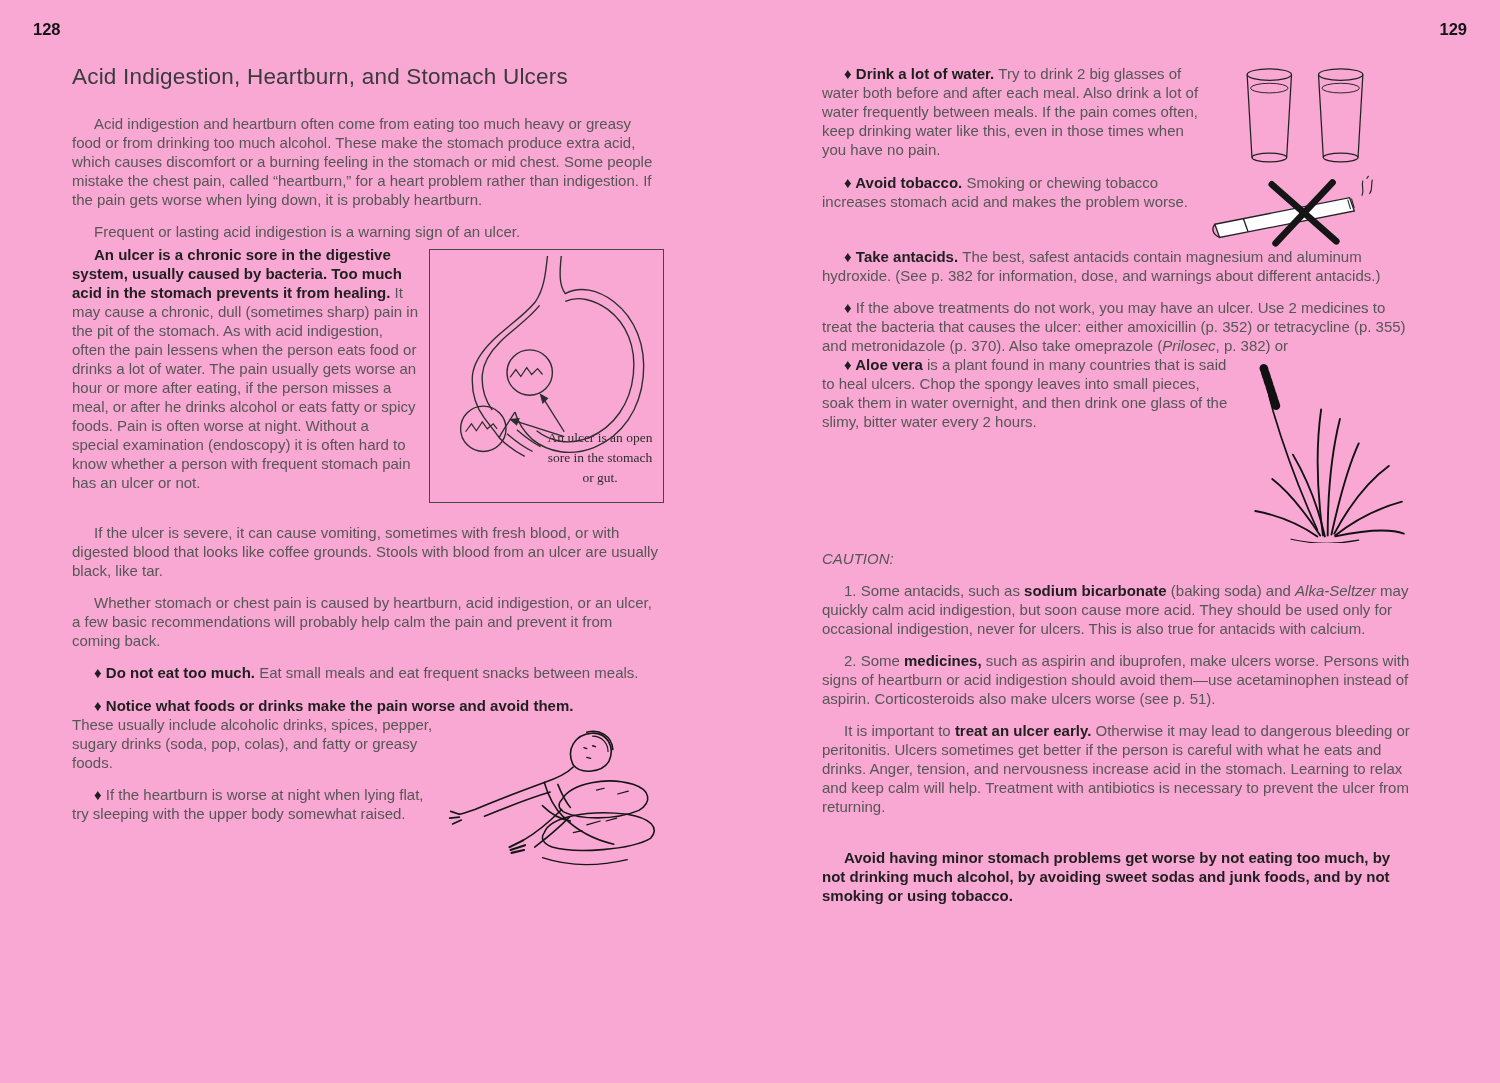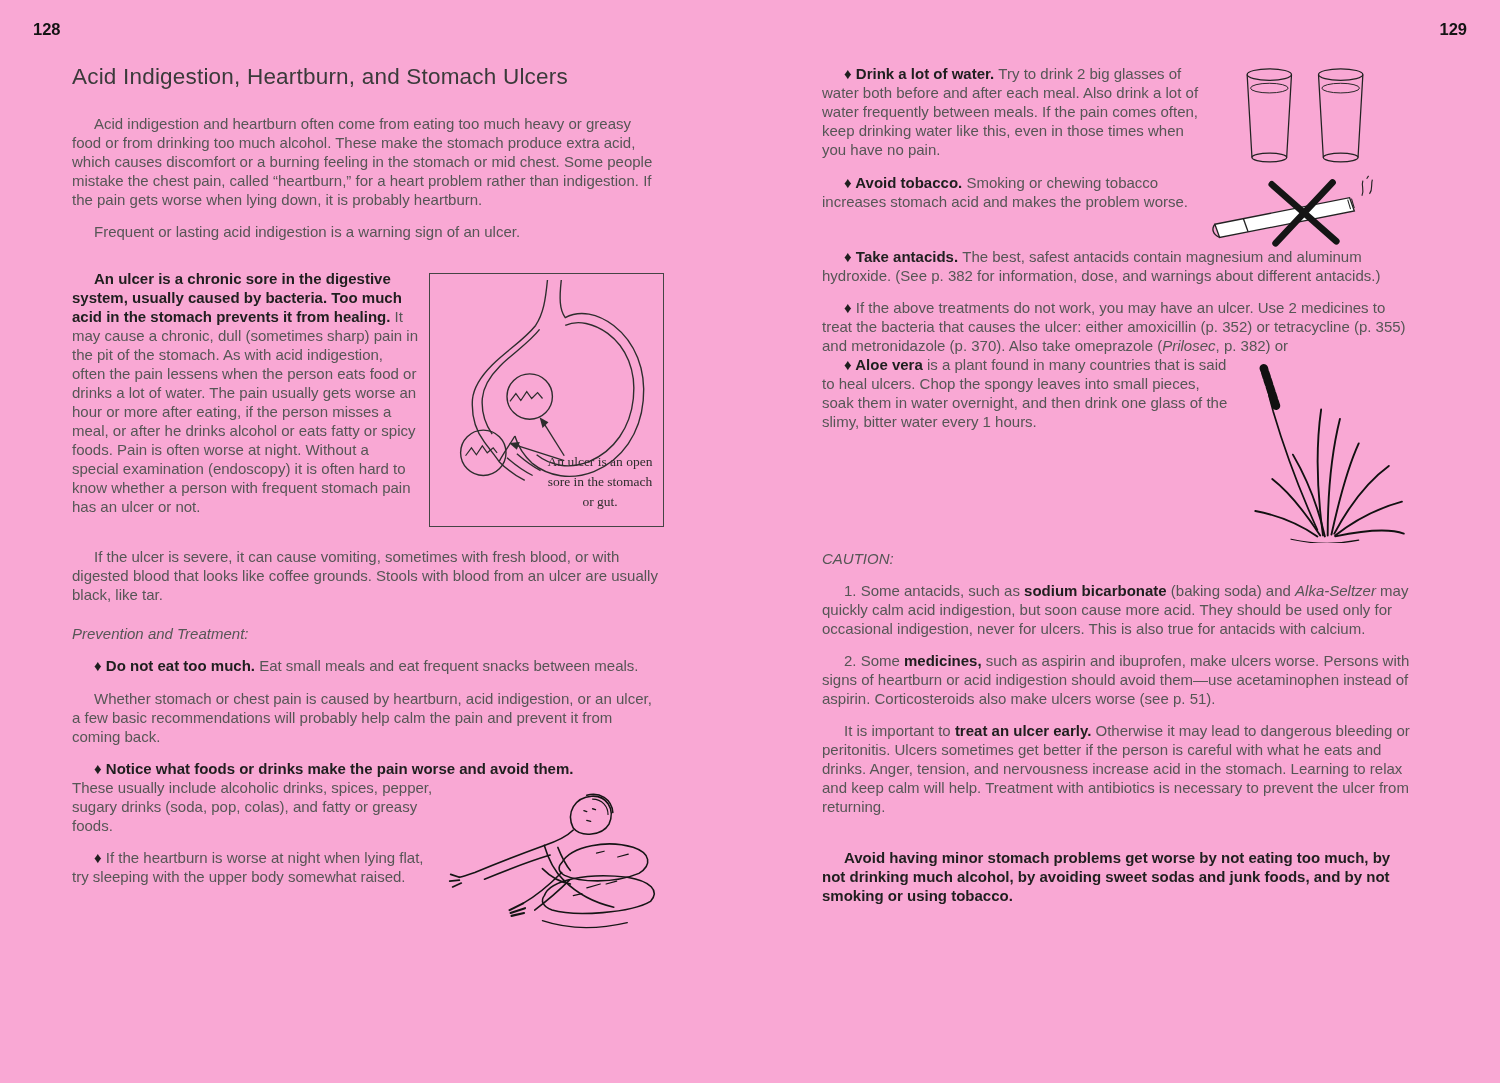--- a/index.html
+++ b/index.html
@@ -41,21 +41,21 @@
 
   <div class="pagenum left">128</div>
   <div class="pagenum right">129</div>
 
   <div class="page page-left">
 
     <h1>Acid Indigestion, Heartburn, and Stomach Ulcers</h1>
 
     <p class="indent">Acid indigestion and heartburn often come from eating too much heavy or greasy food or from drinking too much alcohol. These make the stomach produce extra acid, which causes discomfort or a burning feeling in the stomach or mid chest. Some people mistake the chest pain, called “heartburn,” for a heart problem rather than indigestion. If the pain gets worse when lying down, it is probably heartburn.</p>
 
-    <p class="indent" style="margin-bottom:28px;">Frequent or lasting acid indigestion is a warning sign of an ulcer.</p>
+    <p class="indent" style="margin-bottom:4px;">Frequent or lasting acid indigestion is a warning sign of an ulcer.</p>
 
     <div class="ulcer-block">
       <div class="diagram-box">
         <svg width="230" height="249" viewBox="0 0 233 252">
           <g fill="none" stroke="#2d2d2d" stroke-width="1.4">
 
             <path d="M119,6 C117,26 115,40 107,52 C95,67 77,78 63,92 C51,104 44,116 43,127 C42,142 46,158 55,170 C60,177 66,184 70,190"></path>
 
             <path d="M133,6 C131,24 131,36 137,44 C152,36 170,40 186,52 C208,69 219,97 216,128 C213,161 195,188 166,200 C143,209 120,205 104,192 C95,184 89,174 86,164"></path>
 
@@ -83,25 +83,24 @@
           </g>
         </svg>
         <div class="diagram-caption">An ulcer is an open sore in the stomach or gut.</div>
       </div>
       <p class="indent tight"><span class="b">An ulcer is a chronic sore in the digestive system, usually caused by bacteria. Too much acid in the stomach prevents it from healing. </span><span>It may cause a chronic, dull (sometimes sharp) pain in the pit of the stomach. As with acid indigestion, often the pain lessens when the person eats food or drinks a lot of water. The pain usually gets worse an hour or more after eating, if the person misses a meal, or after he drinks alcohol or eats fatty or spicy foods. Pain is often worse at night. Without a special examination (endoscopy) it is often hard to know whether a person with frequent stomach pain has an ulcer or not.</span></p>
     </div>
 
     <p class="indent">If the ulcer is severe, it can cause vomiting, sometimes with fresh blood, or with digested blood that looks like coffee grounds. Stools with blood from an ulcer are usually black, like tar.</p>
 
 
-    <p class="ihead">Prevention and Treatment:</p>
+
+    <p class="indent">Whether stomach or chest pain is caused by heartburn, acid indigestion, or an ulcer, a few basic recommendations will probably help calm the pain and prevent it from coming back.</p>
 
     <p class="indent" style="margin-bottom:14px;"><span class="bullet">♦  </span><span class="b">Do not eat too much. </span><span>Eat small meals and eat frequent snacks between meals.</span></p>
-
-    <p class="indent">Whether stomach or chest pain is caused by heartburn, acid indigestion, or an ulcer, a few basic recommendations will probably help calm the pain and prevent it from coming back.</p>
 
     <p class="indent tight"><span class="bullet">♦  </span><span class="b">Notice what foods or drinks make the pain worse and avoid them.</span></p>
 
     <div class="row">
       <div class="col">
         <p>These usually include alcoholic drinks, spices, pepper, sugary drinks (soda, pop, colas), and fatty or greasy foods.</p>
         <p class="indent"><span class="bullet">♦  </span><span>If the heartburn is worse at night when lying flat, try sleeping with the upper body somewhat raised.</span></p>
       </div>
       <div class="imgbox person">
         <svg width="222" height="150" viewBox="0 0 230 152">
@@ -175,21 +174,21 @@
         </svg>
       </div>
     </div>
 
     <p class="indent"><span class="bullet">♦  </span><span class="b">Take antacids. </span><span>The best, safest antacids contain magnesium and aluminum hydroxide. (See p. 382 for information, dose, and warnings about different antacids.)</span></p>
 
     <p class="indent tight"><span class="bullet">♦  </span><span>If the above treatments do not work, you may have an ulcer. Use 2 medicines to treat the bacteria that causes the ulcer: either amoxicillin (p. 352) or tetracycline (p. 355) and metronidazole (p. 370). Also take omeprazole (</span><span class="i">Prilosec</span><span>, p. 382) or</span></p>
 
     <div class="row">
       <div class="col">
-        <p class="indent"><span class="bullet">♦  </span><span class="b">Aloe vera </span><span>is a plant found in many countries that is said to heal ulcers. Chop the spongy leaves into small pieces, soak them in water overnight, and then drink one glass of the slimy, bitter water every 1 hours.</span></p>
+        <p class="indent"><span class="bullet">♦  </span><span class="b">Aloe vera </span><span>is a plant found in many countries that is said to heal ulcers. Chop the spongy leaves into small pieces, soak them in water overnight, and then drink one glass of the slimy, bitter water every 2 hours.</span></p>
       </div>
       <div class="imgbox aloe">
         <svg width="172" height="188" viewBox="0 0 180 200">
           <g fill="none" stroke="#111" stroke-width="2" stroke-linecap="round">
             <path d="M84,186 C66,146 50,104 37,60 C35,52 33,46 32,40" stroke-width="1.8"></path>
             <line x1="40" y1="54" x2="27" y2="14" stroke-width="9" stroke-dasharray="5 3"></line>
             <path d="M90,192 C84,148 82,100 88,58"></path>
             <path d="M95,192 C95,144 99,104 108,68"></path>
             <path d="M99,191 C108,150 117,118 128,94"></path>
             <path d="M102,190 C118,160 138,134 160,118"></path>

